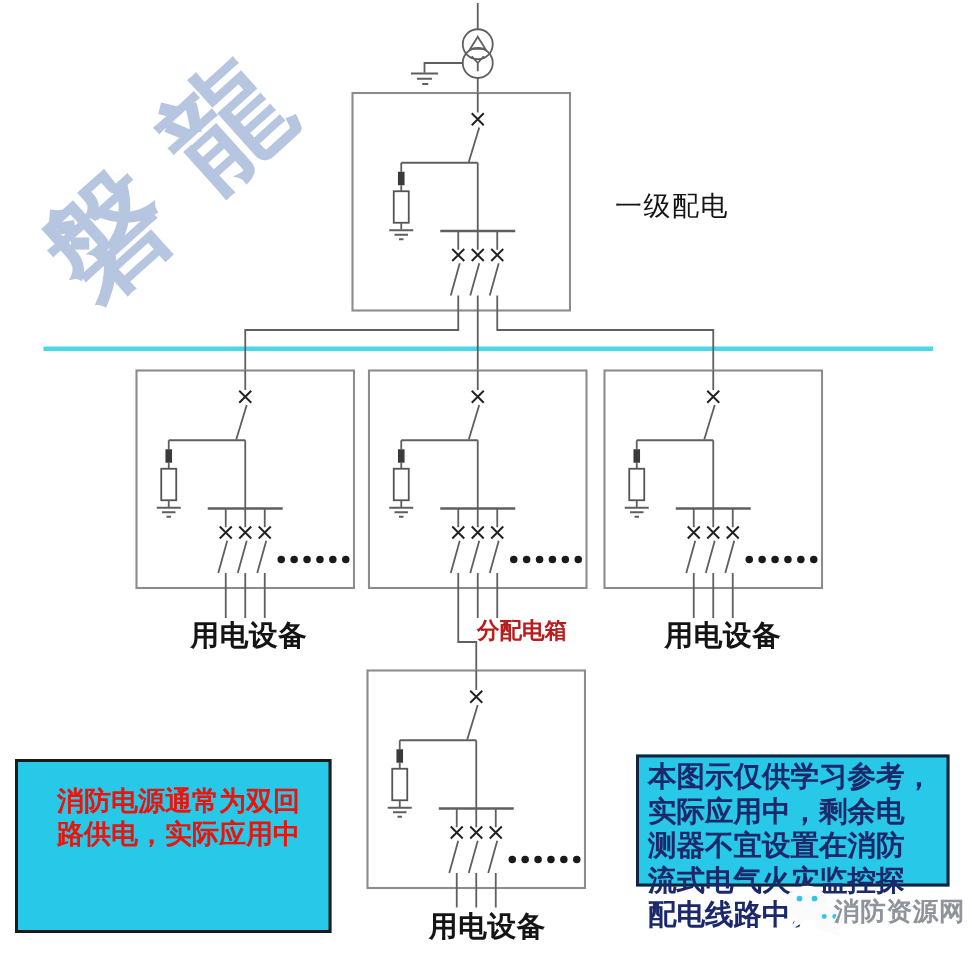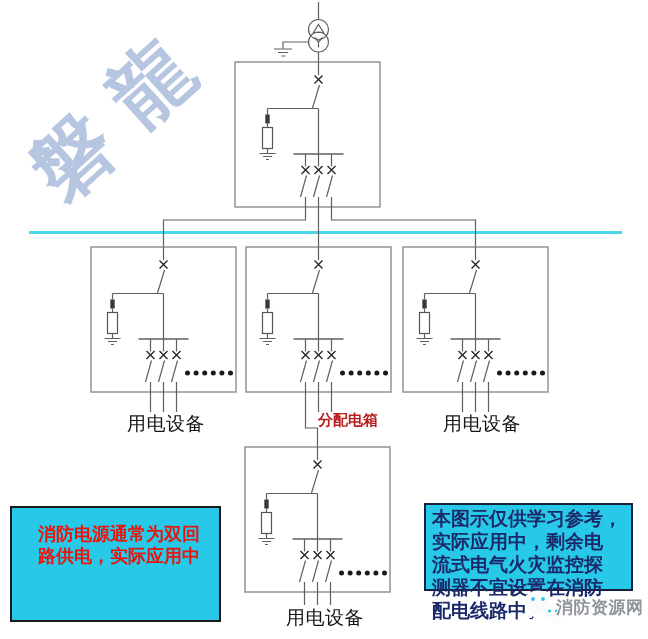--- a/index.html
+++ b/index.html
@@ -1,20 +1,20 @@
 <!DOCTYPE html>
 <html><head>
 <meta charset="utf-8">
 <style>
   html,body{margin:0;padding:0;background:#ffffff;}
   #canvas{position:relative;width:648px;height:639px;background:#ffffff;overflow:hidden;
           font-family:"Liberation Sans", sans-serif;}
   svg{position:absolute;left:0;top:0;}
   .lbl{position:absolute;color:#141414;white-space:nowrap;}
-  .lbl-big{font-size:19px;font-weight:normal;letter-spacing:0.5px;}
+  .lbl-big{font-size:19px;font-weight:bold;letter-spacing:0.5px;}
   .lbl-primary{font-size:18px;font-weight:normal;letter-spacing:1px;}
   .lbl-small{font-size:15px;font-weight:bold;color:#b91c1c;}
   .notebox{position:absolute;background:#28c8e9;box-sizing:border-box;}
   .notebox .line{white-space:nowrap;}
   #note-left{left:10px;top:506px;width:211px;height:116px;border:2px solid #191919;
              color:#e9150c;font-size:18px;font-weight:bold;line-height:22.4px;
              padding:15px 2px 0 26px;}
   #note-right{left:424px;top:503px;width:209px;height:88px;border:2px solid #15213d;
               color:#1b296b;font-size:19px;font-weight:bold;line-height:23px;
               padding:2px 0 0 6px;}
@@ -120,35 +120,36 @@
     </g>
 
     <g>
       <rect x="245" y="447" width="145" height="145" fill="none" stroke="#8c8c8c" stroke-width="1.4"></rect>
       <use href="#panel" x="245" y="447"></use>
       <use href="#dots6" x="245" y="447"></use>
       <path d="M304.5,592 V605 M317.5,592 V605 M330.5,592 V605" stroke="#5f5f5f" stroke-width="1.2"></path>
     </g>
   </svg>
 
+  <div class="lbl lbl-primary" style="left:410px;top:125px;">一级配电</div>
   <div class="lbl lbl-big" style="left:127px;top:411px;">用电设备</div>
   <div class="lbl lbl-small" style="left:318px;top:411px;">分配电箱</div>
   <div class="lbl lbl-big" style="left:443px;top:411px;">用电设备</div>
   <div class="lbl lbl-big" style="left:286px;top:605px;">用电设备</div>
 
   <div id="note-left" class="notebox">
     <div class="line">消防电源通常为双回</div>
     <div class="line">路供电，实际应用中</div>
   </div>
 
   <div id="note-right" class="notebox">
     <div class="line">本图示仅供学习参考，</div>
     <div class="line">实际应用中，剩余电</div>
+    <div class="line">测器不宜设置在消防</div>
     <div class="line">流式电气火灾监控探</div>
-    <div class="line">测器不宜设置在消防</div>
     <div class="line">配电线路中。</div>
   </div>
 
   <div id="wm-bottomright">
     <svg width="44" height="40">
       <ellipse cx="15" cy="13" rx="13.5" ry="11.5" fill="#fbfbfb"></ellipse>
       <path d="M8,22 L4,31 L14,25 Z" fill="#fbfbfb"></path>
       <circle cx="10" cy="10" r="1.9" fill="#28c8e9"></circle>
       <circle cx="20" cy="10" r="1.9" fill="#28c8e9"></circle>
       <ellipse cx="30" cy="24" rx="10" ry="8.5" fill="#fbfbfb"></ellipse>

